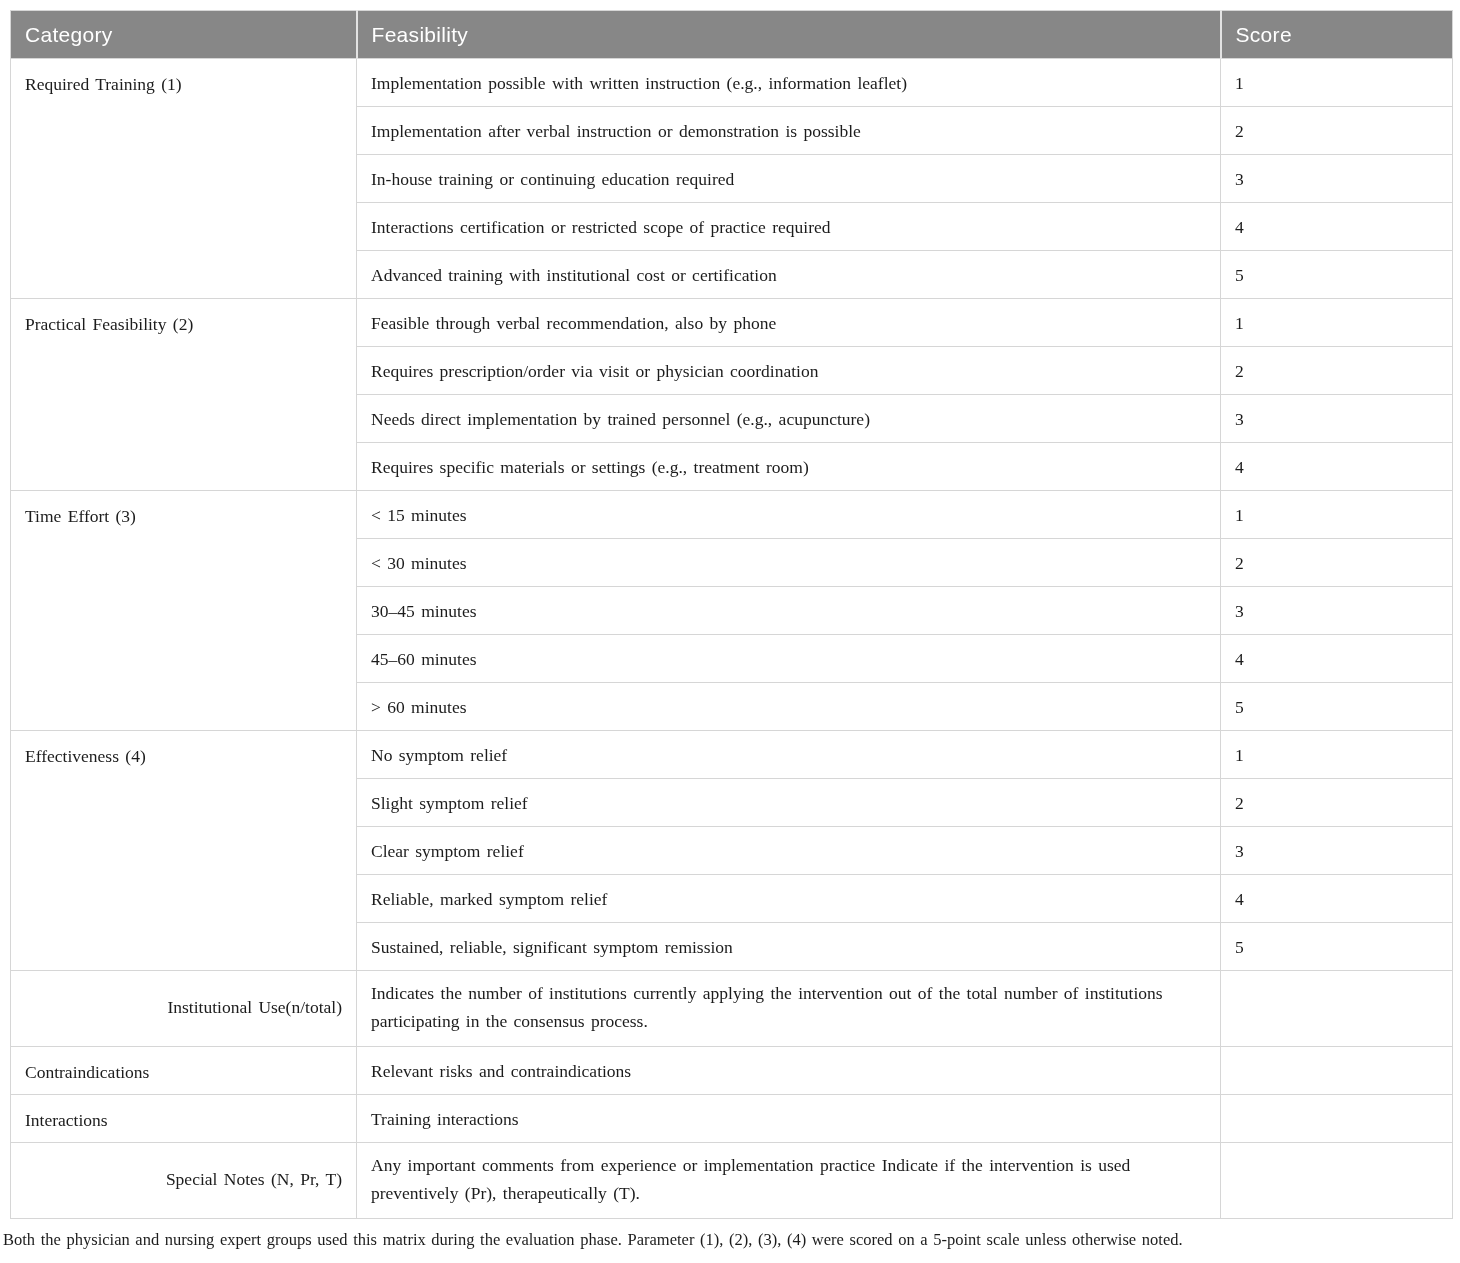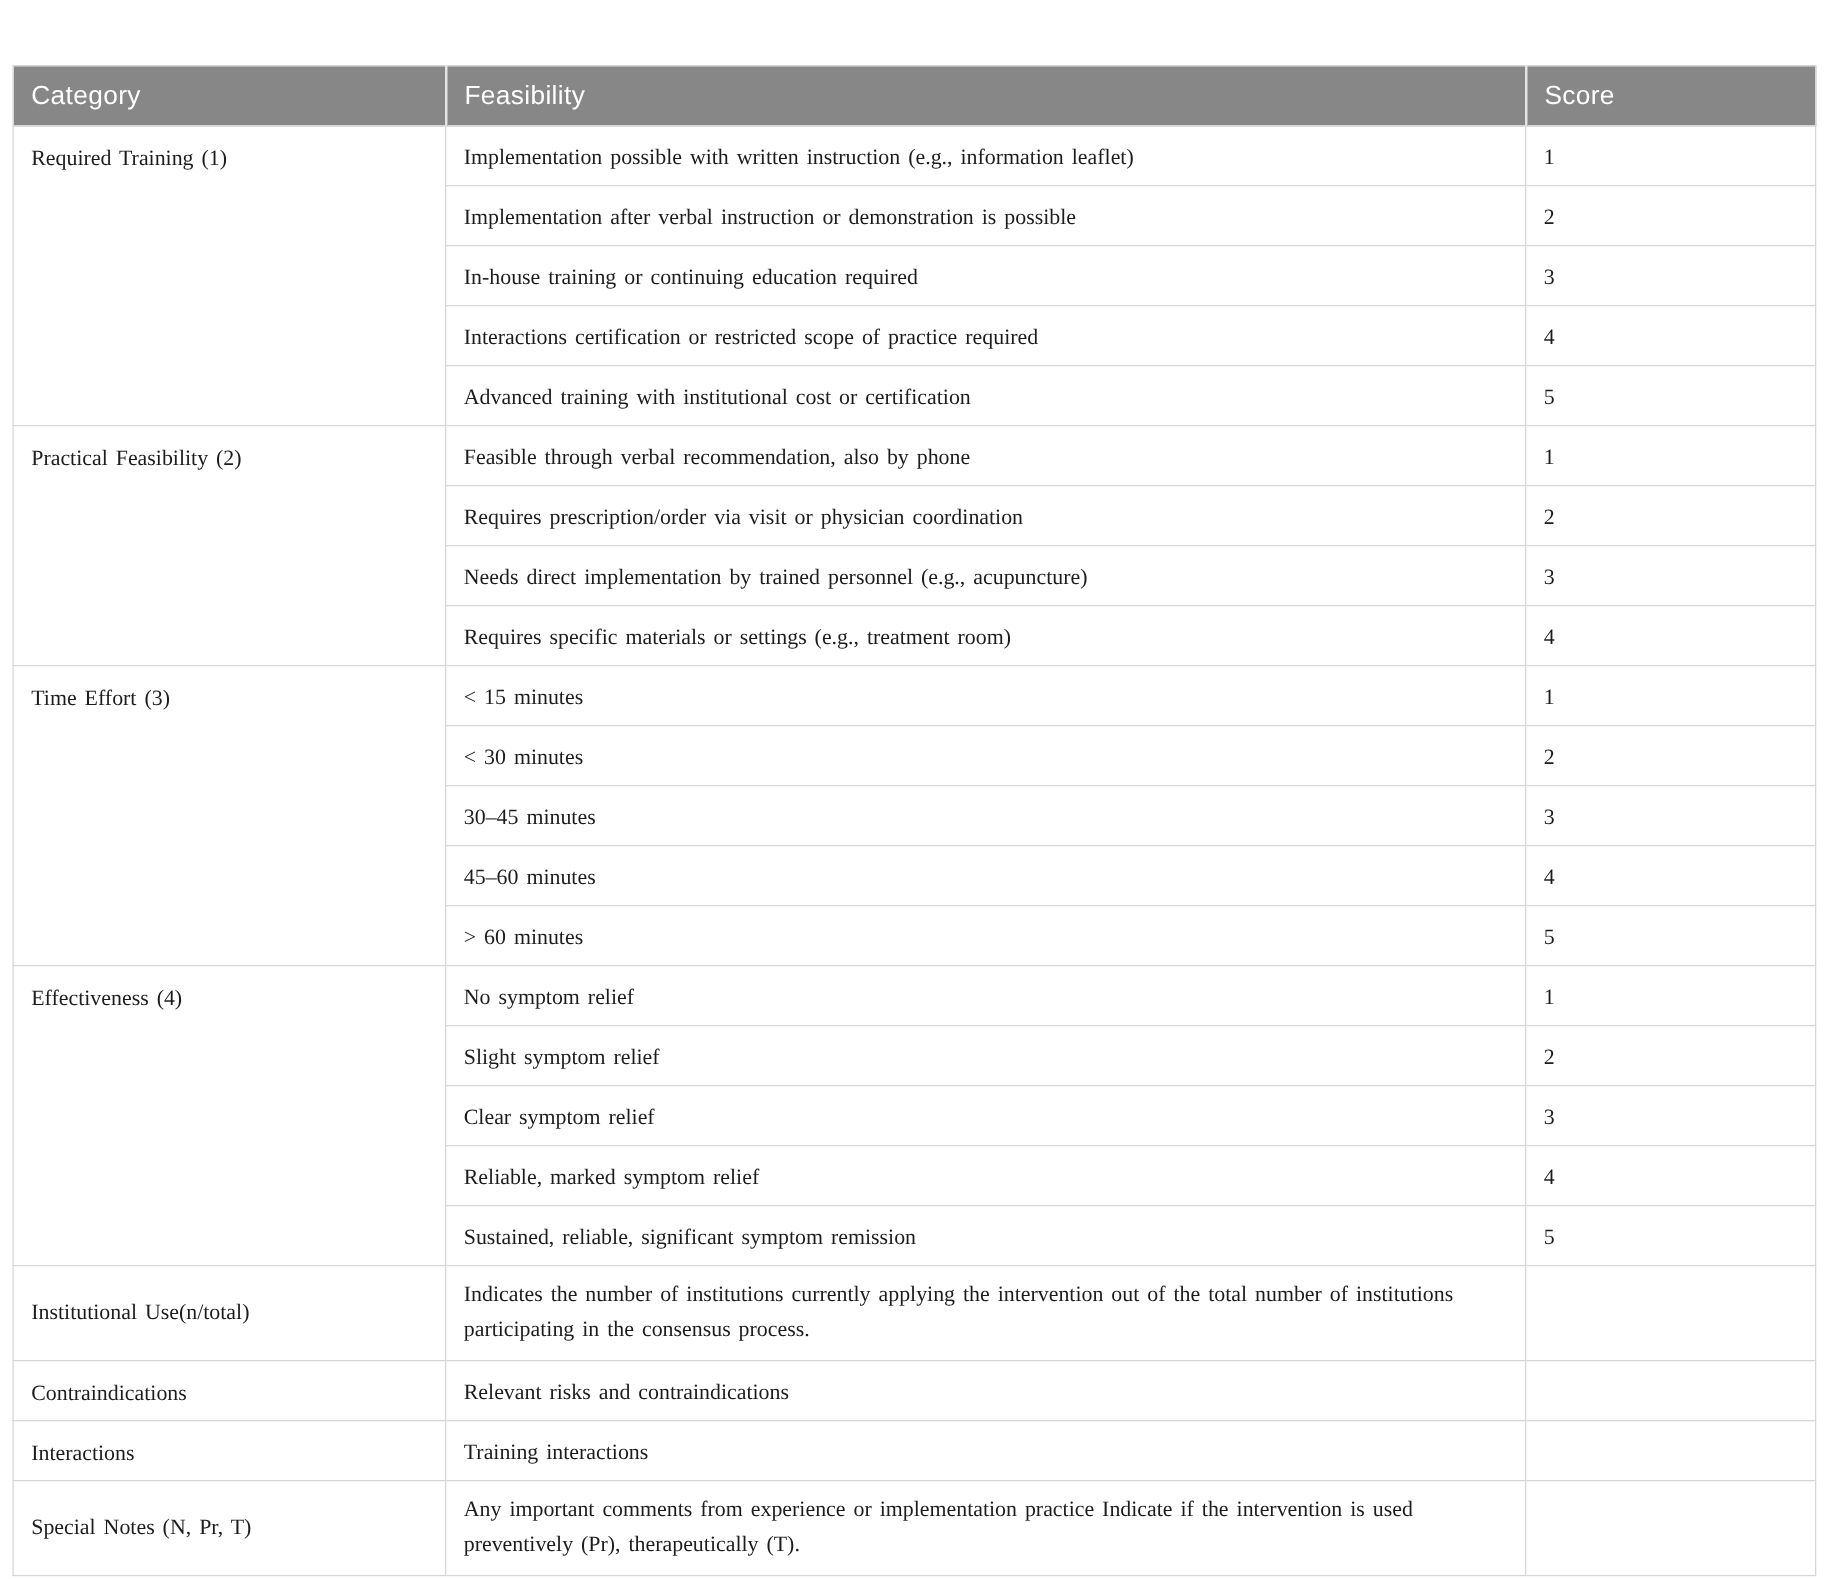--- a/index.html
+++ b/index.html
@@ -19,21 +19,20 @@
     width: 1460px;
     height: 1263px;
     padding: 10px 8px 0 10px;
     background: #ffffff;
   }
   table.matrix {
     width: 1442px;
     border-collapse: collapse;
     table-layout: fixed;
     border: 1px solid var(--border);
-    margin-top: 42px;
   }
   col.c-cat  { width: 346px; }
   col.c-desc { width: 864px; }
   col.c-score{ width: 232px; }
 
   th {
     background: var(--header-bg);
     color: var(--header-text);
     font-family: "Liberation Sans", sans-serif;
     font-size: 21px;
@@ -56,21 +55,21 @@
     padding: 0 14px;
     height: 48px;
     vertical-align: middle;
     line-height: 1.6;
   }
   td.cat {
     vertical-align: top;
     padding-top: 11px;
   }
   tr.tall td.desc { padding-top: 5px; padding-bottom: 9px; height: 76px; }
-  tr.tall td.cat  { padding-top: 22px; }
+  tr.tall td.cat  { padding-top: 22px; text-align: right; }
 
   .footnote {
     margin: 11px 0 0 -7px;
     font-family: "Liberation Serif", "DejaVu Serif", serif;
     font-size: 16.5px;
     color: var(--body-text);
     word-spacing: 1.5px;
   }
 </style>
 </head>
@@ -195,13 +194,14 @@
       </tr>
 
       <tr class="tall">
         <td class="cat">Special Notes (N, Pr, T)</td>
         <td class="desc">Any important comments from experience or implementation practice Indicate if the intervention is used preventively (Pr), therapeutically (T).</td>
         <td class="score"></td>
       </tr>
     </tbody>
   </table>
 
+  <div class="footnote">Both the physician and nursing expert groups used this matrix during the evaluation phase. Parameter (1), (2), (3), (4) were scored on a 5-point scale unless otherwise noted.</div>
 </div>
 
 </body></html>

